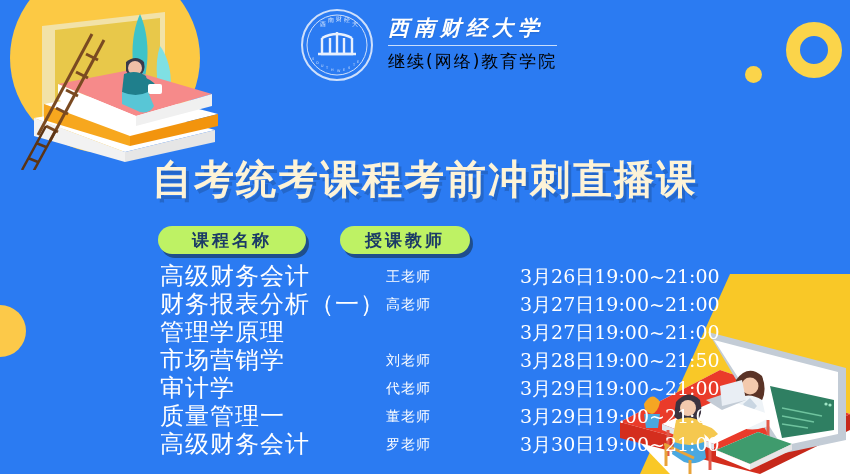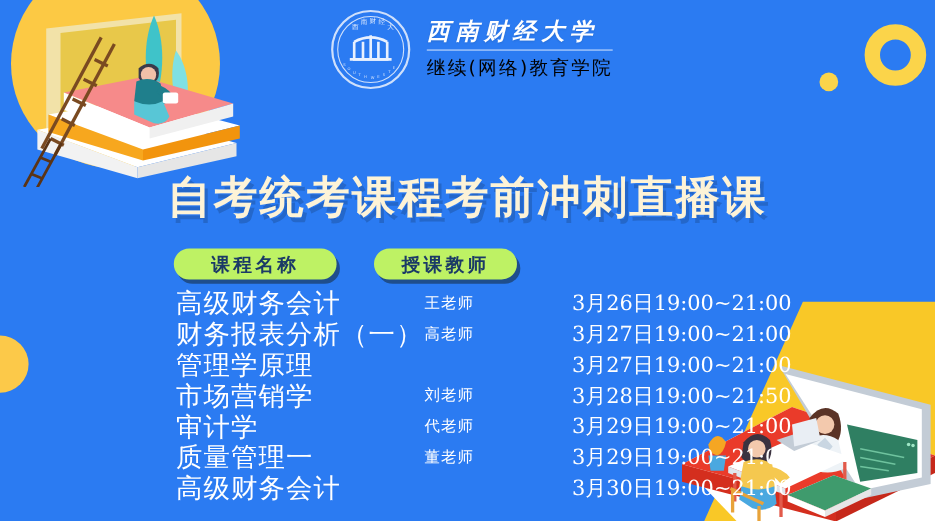--- a/index.html
+++ b/index.html
@@ -357,18 +357,19 @@
     </div>
 
     <div class="row">
       <span class="cell course">质量管理一</span>
       <span class="cell teacher">董老师</span>
       <span class="cell time">3月29日19:00~21:00</span>
     </div>
 
     <div class="row">
       <span class="cell course">高级财务会计</span>
+      <span class="cell teacher">罗老师</span>
       <span class="cell time">3月30日19:00~21:00</span>
     </div>
 
   </div>
 
 </div>
 
 </body></html>

